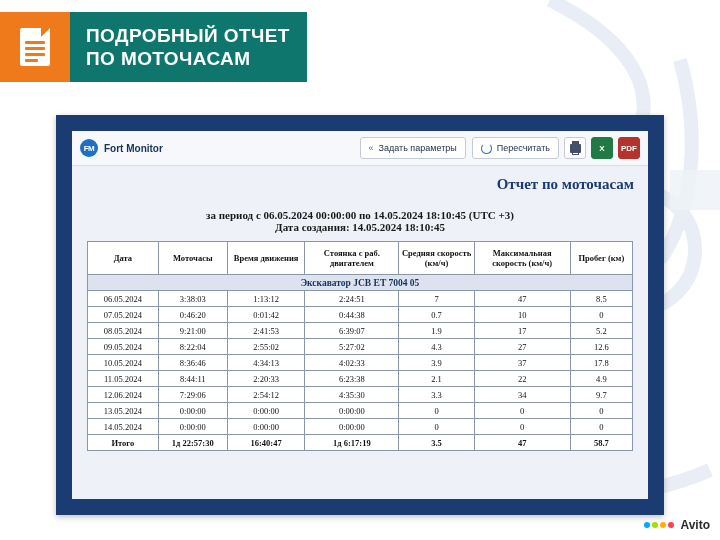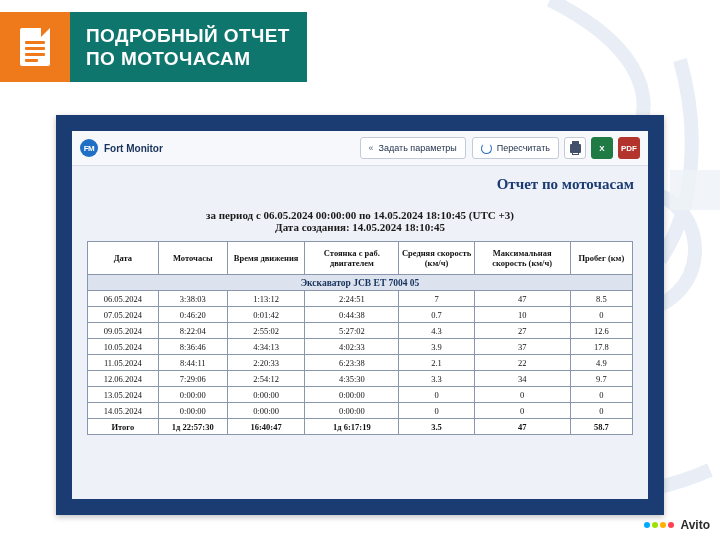--- a/index.html
+++ b/index.html
@@ -383,20 +383,29 @@
           <tr>
             <td>07.05.2024</td>
             <td>0:46:20</td>
             <td>0:01:42</td>
             <td>0:44:38</td>
             <td>0.7</td>
             <td>10</td>
             <td>0</td>
           </tr>
           <tr>
+            <td>08.05.2024</td>
+            <td>9:21:00</td>
+            <td>2:41:53</td>
+            <td>6:39:07</td>
+            <td>1.9</td>
+            <td>17</td>
+            <td>5.2</td>
+          </tr>
+          <tr>
             <td>09.05.2024</td>
             <td>8:22:04</td>
             <td>2:55:02</td>
             <td>5:27:02</td>
             <td>4.3</td>
             <td>27</td>
             <td>12.6</td>
           </tr>
           <tr>
             <td>10.05.2024</td>

